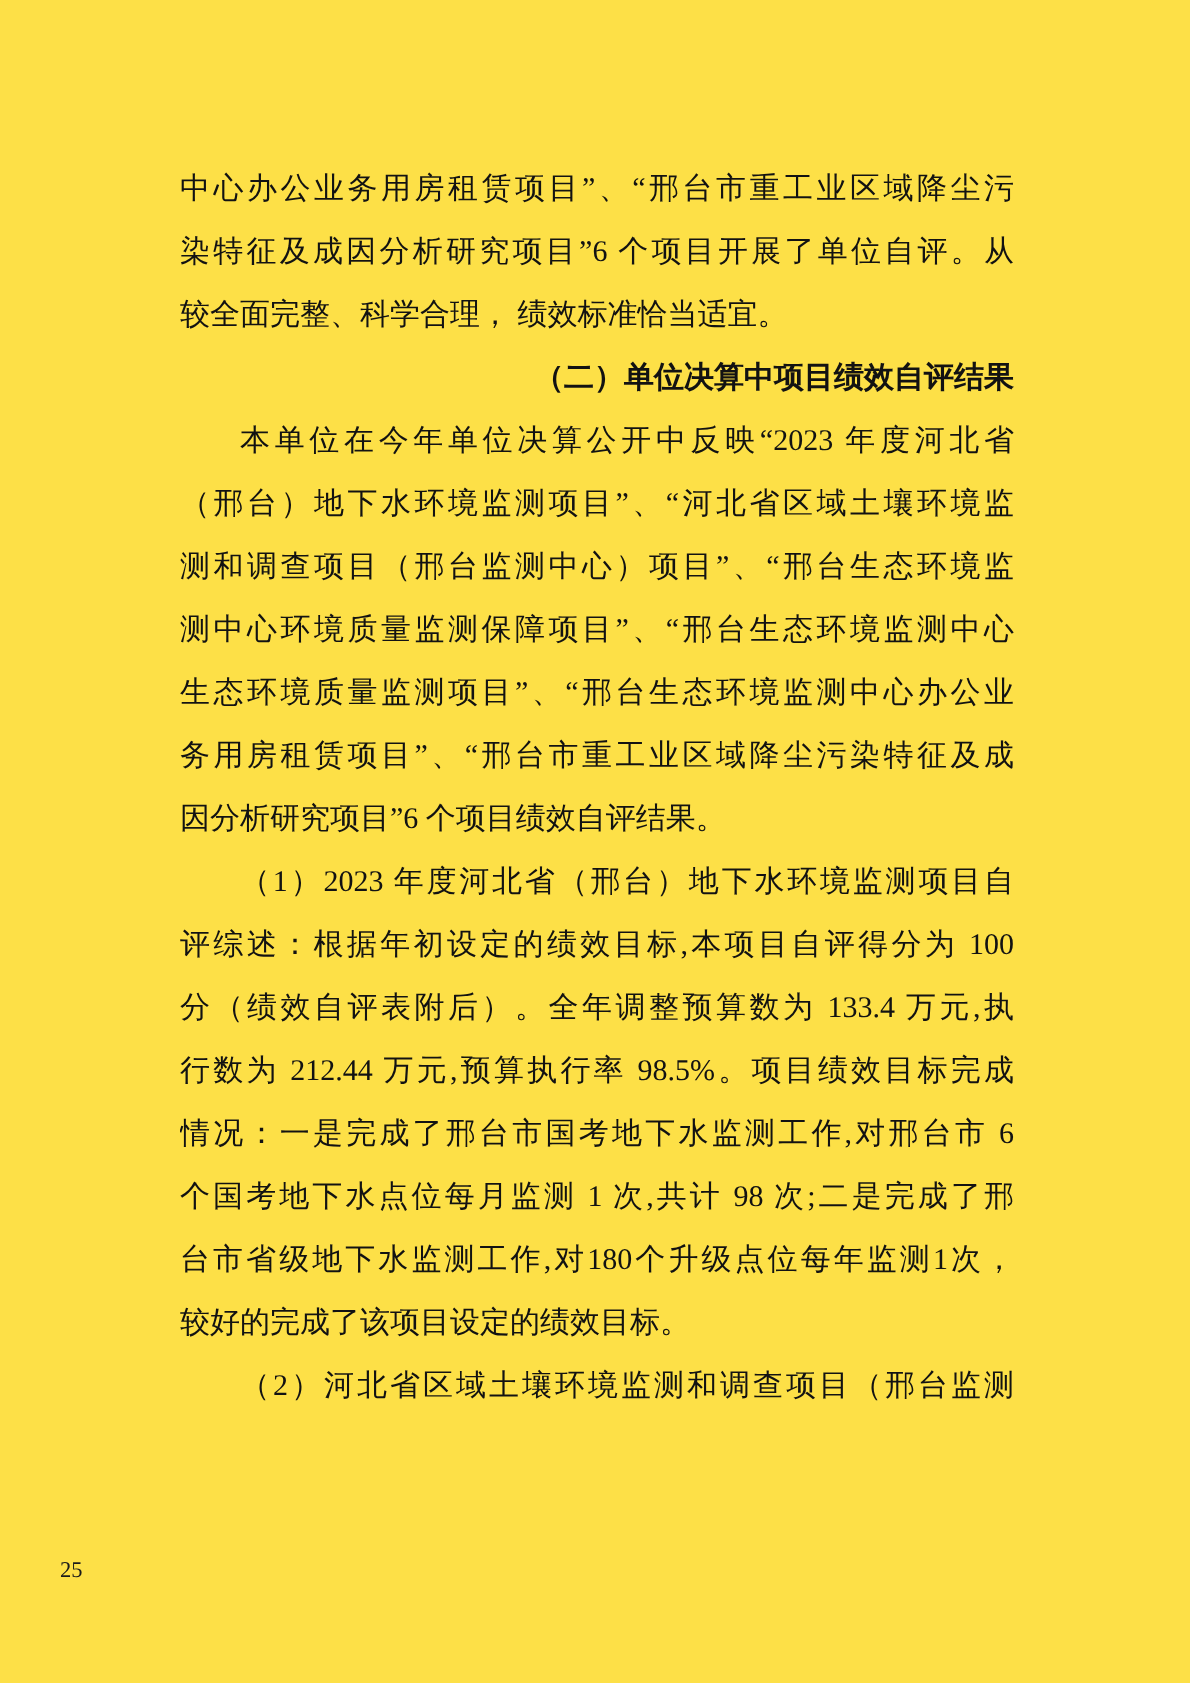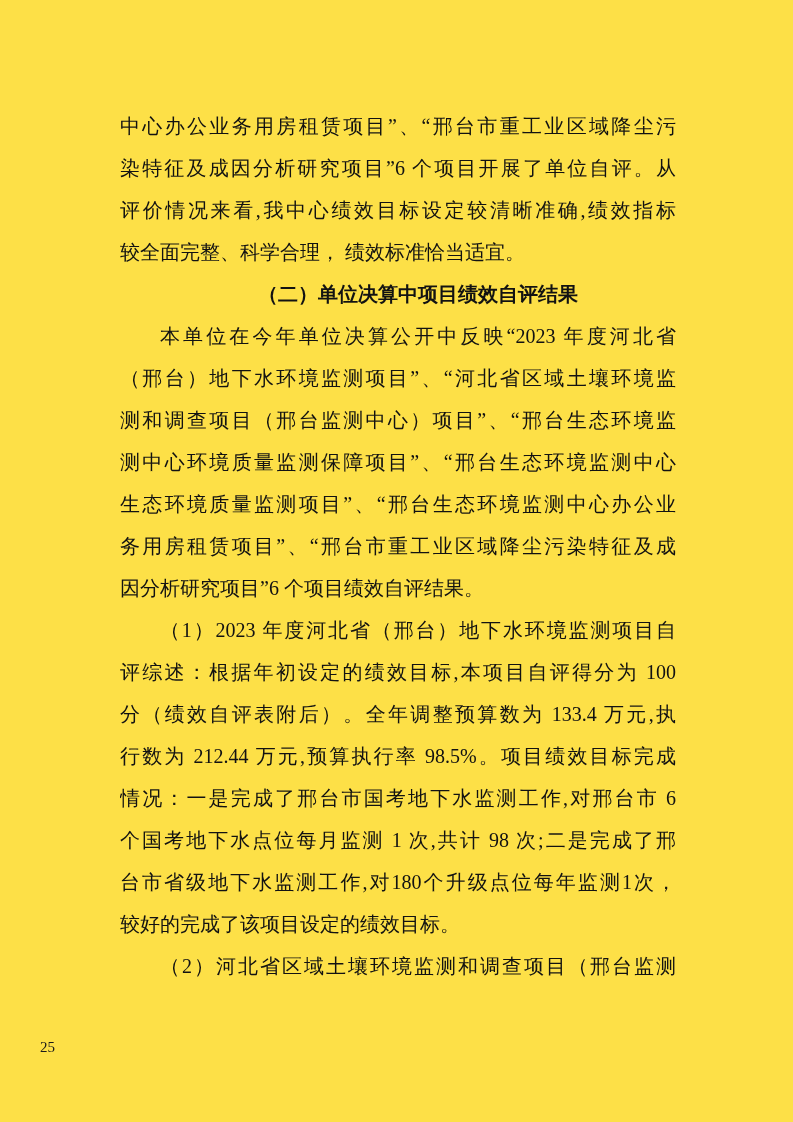--- a/index.html
+++ b/index.html
@@ -41,21 +41,21 @@
   }
   .text-line.first-indent {
     text-indent: 2em;
   }
   .heading-line {
     font-size: 20px;
     height: 42px;
     line-height: 42px;
     font-weight: bold;
     text-indent: 2em;
-    text-align: center;
+    text-align: right;
     overflow: hidden;
     white-space: pre-wrap;
   }
   .page-number {
     position: absolute;
     top: 1036px;
     left: 0;
     width: 793px;
     height: 22px;
     line-height: 22px;
@@ -65,21 +65,20 @@
     padding-left: 40px;
   }
 </style>
 </head>
 <body>
 
 <div class="page">
   <div class="doc-body">
       <div class="text-line">中心办公业务用房租赁项目”、“邢台市重工业区域降尘污</div>
       <div class="text-line">染特征及成因分析研究项目”6 个项目开展了单位自评。从</div>
-      <div class="text-line">评价情况来看,我中心绩效目标设定较清晰准确,绩效指标</div>
       <div class="text-line flush-last">较全面完整、科学合理， 绩效标准恰当适宜。</div>
       <div class="heading-line">（二）单位决算中项目绩效自评结果</div>
       <div class="text-line first-indent">本单位在今年单位决算公开中反映“2023 年度河北省</div>
       <div class="text-line">（邢台）地下水环境监测项目”、“河北省区域土壤环境监</div>
       <div class="text-line">测和调查项目（邢台监测中心）项目”、“邢台生态环境监</div>
       <div class="text-line">测中心环境质量监测保障项目”、“邢台生态环境监测中心</div>
       <div class="text-line">生态环境质量监测项目”、“邢台生态环境监测中心办公业</div>
       <div class="text-line">务用房租赁项目”、“邢台市重工业区域降尘污染特征及成</div>
       <div class="text-line flush-last">因分析研究项目”6 个项目绩效自评结果。</div>
       <div class="text-line first-indent">（1）2023 年度河北省（邢台）地下水环境监测项目自</div>

